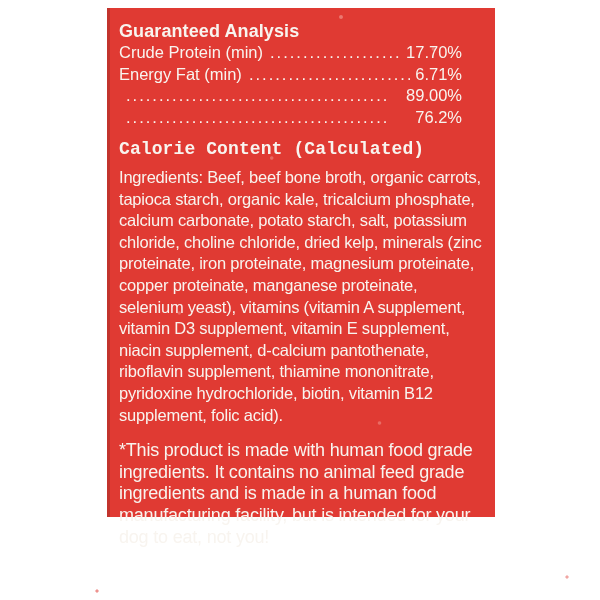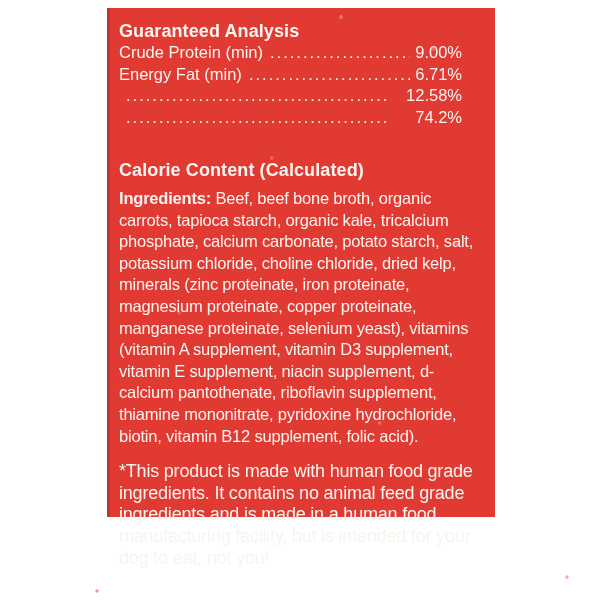--- a/index.html
+++ b/index.html
@@ -59,60 +59,60 @@
     flex: 1 1 auto;
     min-width: 0;
     overflow: hidden;
     white-space: nowrap;
     letter-spacing: 2px;
     margin: 0 5px 0 7px;
   }
   .ga-row .value {
     flex: 0 0 auto;
   }
-  .calorie-section { margin-top: 32px; }
+  .calorie-section { margin-top: 11px; font-family: Liberation Mono, monospace; }
   .ingredients-para {
     margin-top: 7px;
     font-size: 16.5px;
     line-height: 21.6px;
     letter-spacing: -0.2px;
   }
-  .ingredients-para .run-in-bold { font-weight: bold; }
+  .ingredients-para .run-in-bold { font-weight: normal; }
   .footnote-para {
     margin-top: 14px;
     font-size: 18px;
     line-height: 21.6px;
     letter-spacing: -0.2px;
   }
 </style>
 </head>
 <body>
 
 <div class="stage">
   <div class="label-panel">
 
     <div class="ga-section">
       <div class="section-title">Guaranteed Analysis</div>
       <div class="ga-row">
         <span class="name">Crude Protein (min)</span>
         <span class="dots">........................................</span>
-        <span class="value">9.00%</span>
+        <span class="value">17.70%</span>
       </div>
       <div class="ga-row">
         <span class="name">Energy Fat (min)</span>
         <span class="dots">........................................</span>
         <span class="value">6.71%</span>
       </div>
       <div class="ga-row">
         <span class="dots">........................................</span>
-        <span class="value">12.58%</span>
+        <span class="value">89.00%</span>
       </div>
       <div class="ga-row">
         <span class="dots">........................................</span>
-        <span class="value">74.2%</span>
+        <span class="value">76.2%</span>
       </div>
     </div>
 
     <div class="calorie-section">
       <div class="section-title">Calorie Content (Calculated)</div>
     </div>
 
     <div class="ingredients-para">
       <span class="run-in-bold">Ingredients:</span><span> Beef, beef bone broth, organic carrots, tapioca starch, organic kale, tricalcium phosphate, calcium carbonate, potato starch, salt, potassium chloride, choline chloride, dried kelp, minerals (zinc proteinate, iron proteinate, magnesium proteinate, copper proteinate, manganese proteinate, selenium yeast), vitamins (vitamin A supplement, vitamin D3 supplement, vitamin E supplement, niacin supplement, d-calcium pantothenate, riboflavin supplement, thiamine mononitrate, pyridoxine hydrochloride, biotin, vitamin B12 supplement, folic acid).</span>
     </div>

